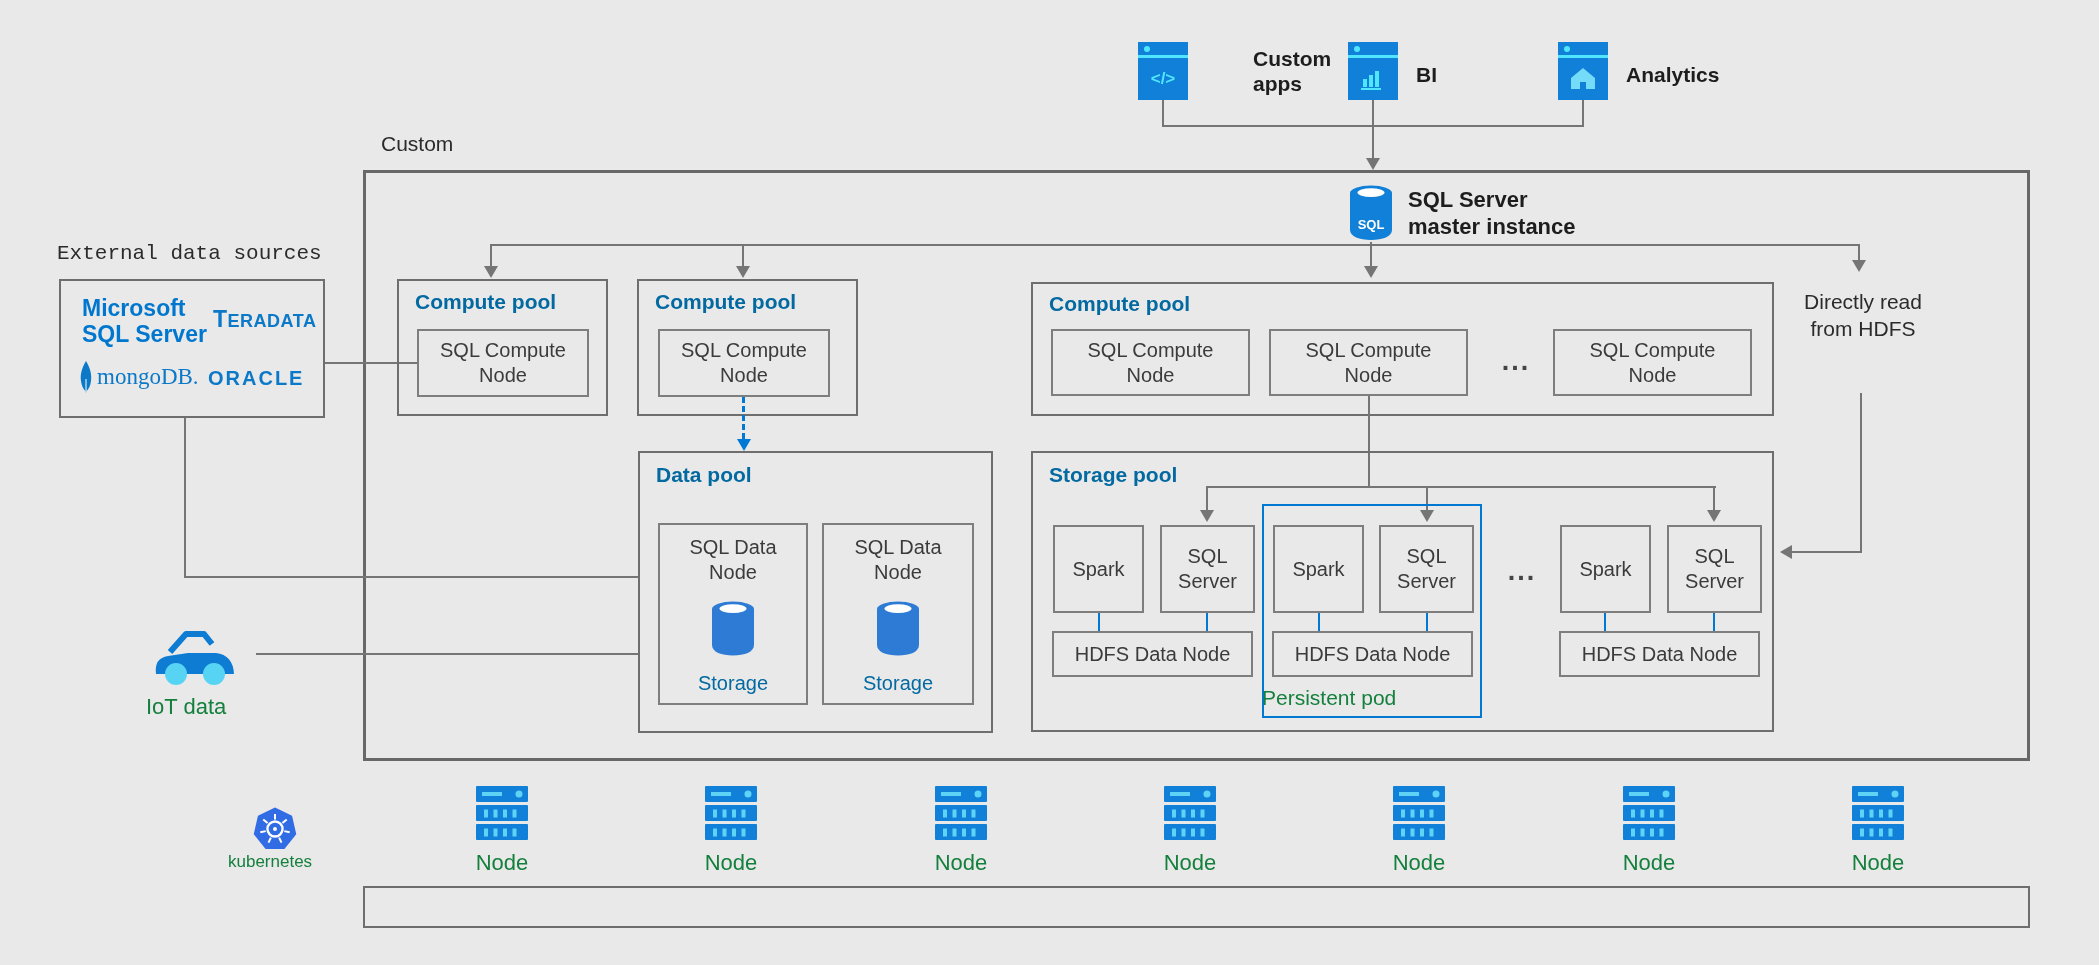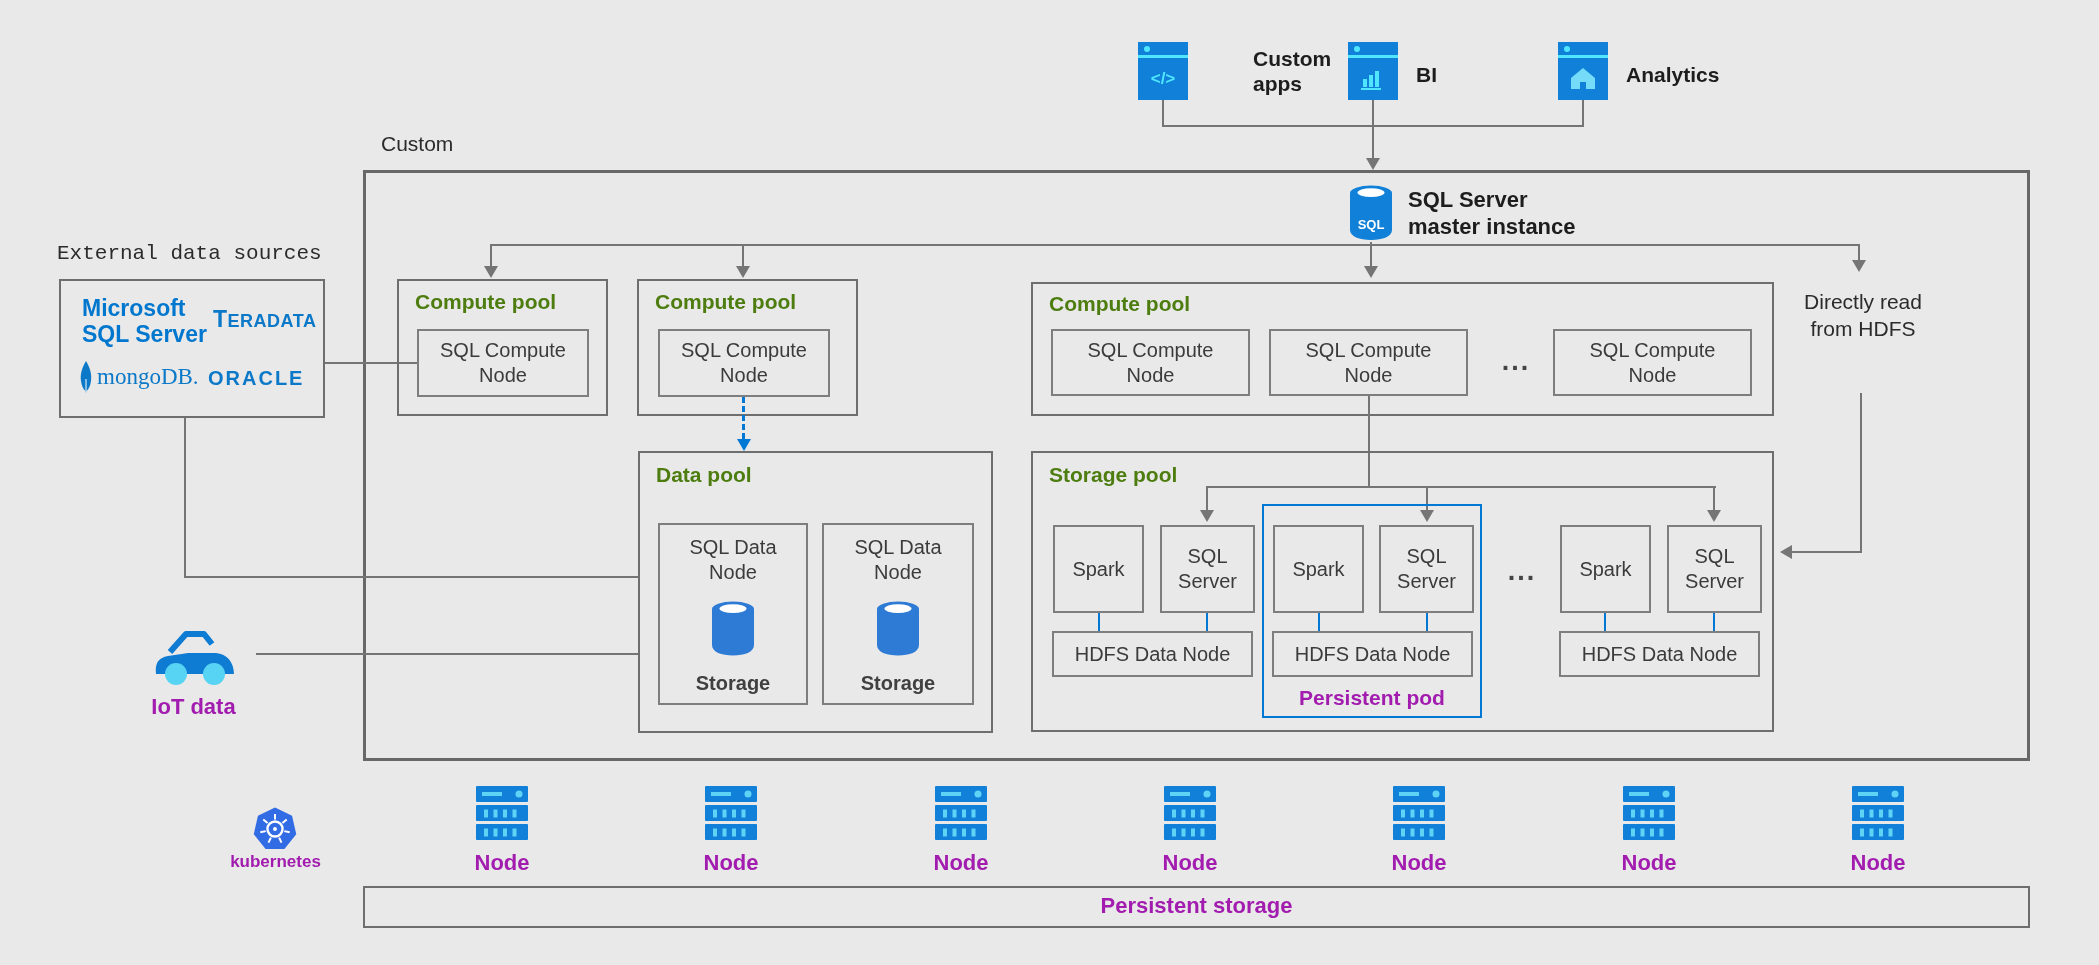--- a/index.html
+++ b/index.html
@@ -5,53 +5,53 @@
   html,body{margin:0;padding:0;background:#e9e9e9;}
   #page{position:relative;width:2099px;height:965px;background:#e9e9e9;
         font-family:"Liberation Sans",sans-serif;overflow:hidden;}
   .abs{position:absolute;}
   .pre{white-space:pre-line;font-weight:bold;}
   .box{position:absolute;border:2px solid #6e6e6e;box-sizing:border-box;background:transparent;}
   .cluster{border:3px solid #686868;}
   .ibox{position:absolute;border:2px solid #7e7e7e;box-sizing:border-box;
         display:flex;align-items:center;justify-content:center;text-align:center;
         color:#3b3b3b;font-size:20px;line-height:25px;}
-  .ptitle{position:absolute;font-weight:bold;font-size:21px;color:#4d7c0f;}
+  .ptitle{position:absolute;font-weight:bold;font-size:21px;color:#0369a1;}
   .dktext{color:#2b2b2b;font-size:21px;}
   .hline{position:absolute;height:2px;background:#757575;}
   .vline{position:absolute;width:2px;background:#757575;}
   .bluev{position:absolute;width:2px;background:#0078d4;}
   .dashv{position:absolute;width:0;border-left:3px dashed #0078d4;}
   .arr-d{position:absolute;width:0;height:0;border-left:7px solid transparent;
          border-right:7px solid transparent;border-top:12px solid #757575;}
   .arr-d-blue{position:absolute;width:0;height:0;border-left:7px solid transparent;
          border-right:7px solid transparent;border-top:12px solid #0078d4;}
   .arr-l{position:absolute;width:0;height:0;border-top:7px solid transparent;
          border-bottom:7px solid transparent;border-right:12px solid #757575;}
   .appicon{position:absolute;width:50px;height:58px;background:#1080d8;}
   .appicon .dot{position:absolute;left:6px;top:4px;width:6px;height:6px;border-radius:50%;background:#50e6ff;}
   .appicon .bar{position:absolute;left:0;top:13px;width:50px;height:3px;background:#50e6ff;}
   .appicon .glyph{position:absolute;left:0;top:16px;width:50px;height:42px;
          display:flex;align-items:center;justify-content:center;color:#50e6ff;
          font-weight:bold;font-size:17px;}
   .applabel{position:absolute;font-size:21px;font-weight:600;color:#1d1d1d;line-height:25px;}
-  .bluelabel{position:absolute;color:#a21caf;font-weight:bold;text-align:center;}
+  .bluelabel{position:absolute;color:#15803d;font-weight:normal;}
   .ellip{position:absolute;font-size:27px;font-weight:bold;color:#444;letter-spacing:2px;text-align:center;}
   .podbox{position:absolute;border:2.5px solid #0078d4;box-sizing:border-box;}
   .logo-ms{position:absolute;color:#0077cf;font-size:23px;line-height:26px;}
   .logo-td{position:absolute;color:#0b78c8;font-size:18px;font-weight:600;letter-spacing:.5px;display:block;}
   .logo-td::first-letter{font-size:23px;}
   .logo-or{position:absolute;color:#0b78c8;font-size:20px;font-weight:700;letter-spacing:2px;}
   .logo-mg{position:absolute;display:flex;align-items:center;gap:3px;color:#0b78c8;
            font-family:"Liberation Serif",serif;font-size:23px;}
   .dnode{position:absolute;border:2px solid #7e7e7e;box-sizing:border-box;display:flex;
          flex-direction:column;align-items:center;justify-content:space-between;
          padding:10px 0 8px 0;}
   .dnode .nm{color:#3b3b3b;font-size:20px;line-height:25px;text-align:center;max-width:112px;}
-  .dnode .st{color:#404040;font-size:20px;font-weight:bold;}
+  .dnode .st{color:#0369a1;font-size:20px;font-weight:normal;}
   .nodeitem{position:absolute;width:90px;display:flex;flex-direction:column;align-items:center;}
 </style>
 </head>
 <body>
 
 <div id="page">
 
   <div class="appicon" style="left:1138px;top:42px;">
     <div class="dot"></div>
     <div class="bar"></div>
@@ -359,15 +359,14 @@
       <rect x="0" y="38" width="52" height="16" rx="1" fill="#1080d8"></rect>
         <rect x="8" y="42.5" width="4" height="8" fill="#5fd3f5"></rect>
         <rect x="17.5" y="42.5" width="4" height="8" fill="#5fd3f5"></rect>
         <rect x="27" y="42.5" width="4" height="8" fill="#5fd3f5"></rect>
         <rect x="36.5" y="42.5" width="4" height="8" fill="#5fd3f5"></rect>
     </svg>
     <div class="bluelabel" style="position:static;font-size:22px;margin-top:10px;">Node</div>
   </div>
 
   <div class="box" style="left:363px;top:886px;width:1667px;height:42px;"></div>
-  <div class="bluelabel" style="left:363px;top:893px;width:1667px;font-size:22px;">Persistent storage</div>
 
 </div>
 
 </body></html>

